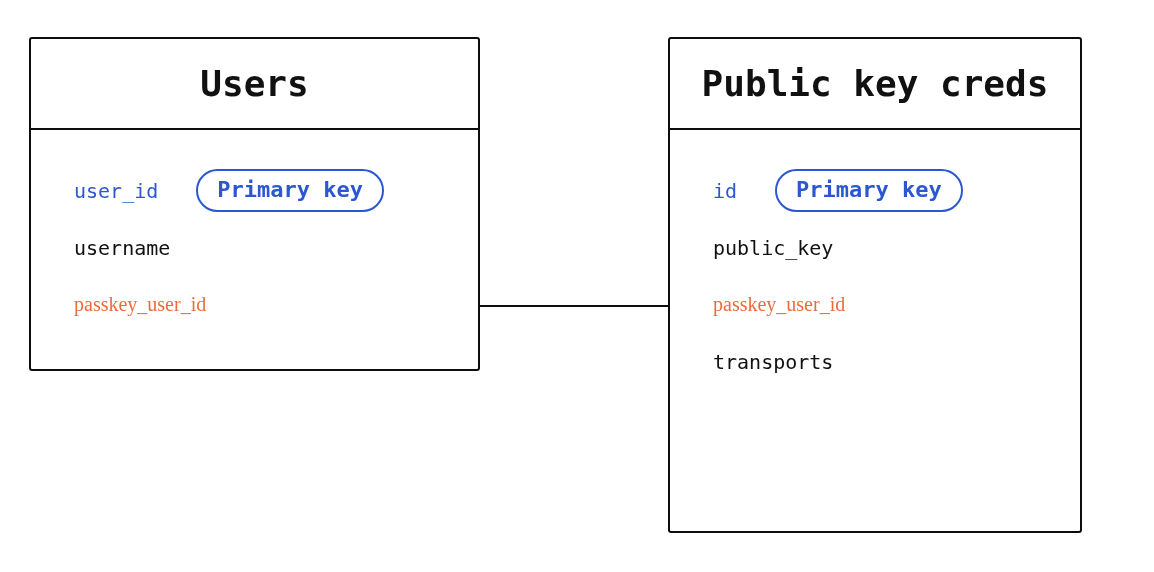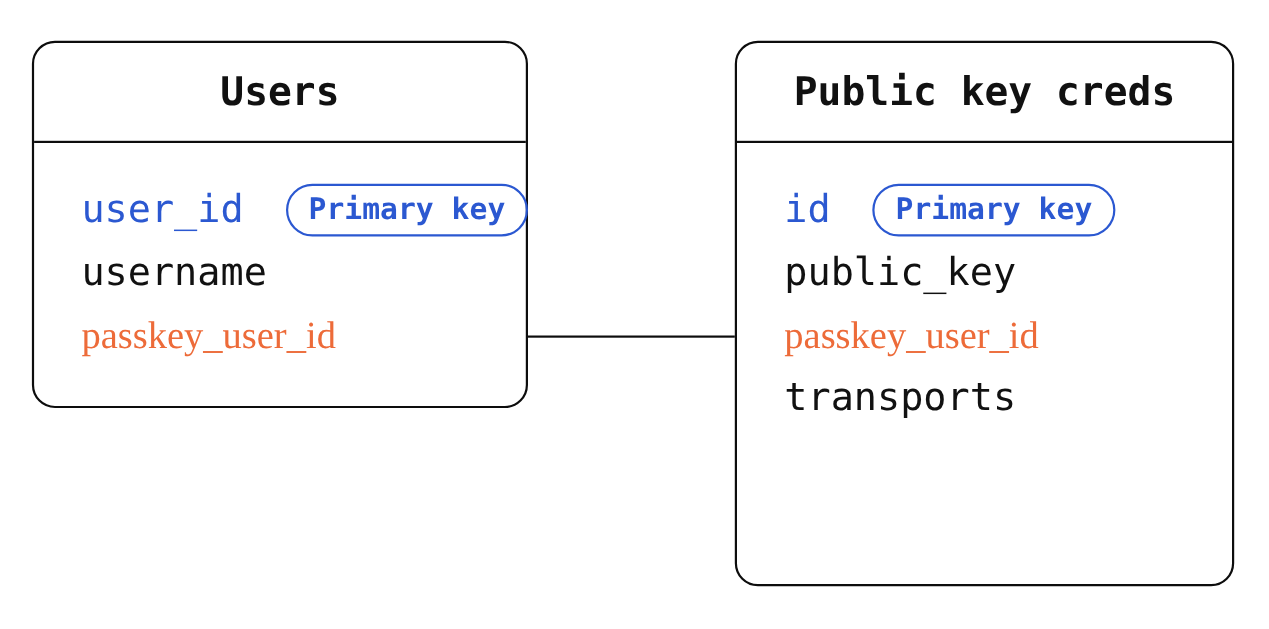--- a/index.html
+++ b/index.html
@@ -21,24 +21,24 @@
     position:absolute;
     left:480px;top:305px;
     width:188px;height:2px;
     background:var(--line);
   }
   .table{
     position:absolute;
     box-sizing:border-box;
     background:var(--bg);
     border:2px solid var(--line);
-    border-radius:21px;
+    border-radius:3px;
   }
   .table-users{left:29px;top:37px;width:451px;height:334px;}
-  .table-creds{left:668px;top:37px;width:454px;height:496px;}
+  .table-creds{left:668px;top:37px;width:414px;height:496px;}
   .table-header{
     box-sizing:border-box;
     height:91px;
     border-bottom:2px solid var(--line);
     display:flex;align-items:center;justify-content:center;
   }
   .table-title{
     margin:0;
     font-size:36px;
     font-weight:700;
@@ -49,33 +49,33 @@
   .table-body{
     padding:32px 0 0 43px;
   }
   .field-row{
     height:57px;
     display:flex;
     align-items:center;
     white-space:nowrap;
   }
   .field-name{
-    font-size:35px;
+    font-size:20px;
     color:var(--ink);
   }
   .field-name[data-role="pk"]{color:var(--blue);}
   .field-name[data-role="fk"]{color:var(--orange);font-family:Liberation Serif, serif;}
   .pk-badge{
     box-sizing:border-box;
     margin-left:38px;
     display:inline-flex;align-items:center;justify-content:center;
     border:2px solid var(--blue);
     border-radius:999px;
     padding:8px 19px 9px 19px;
-    font-size:27px;
+    font-size:22px;
     font-weight:700;
     color:var(--blue);
     line-height:1;
     white-space:nowrap;
   }
 </style>
 </head>
 <body>
 
 <div class="canvas">

